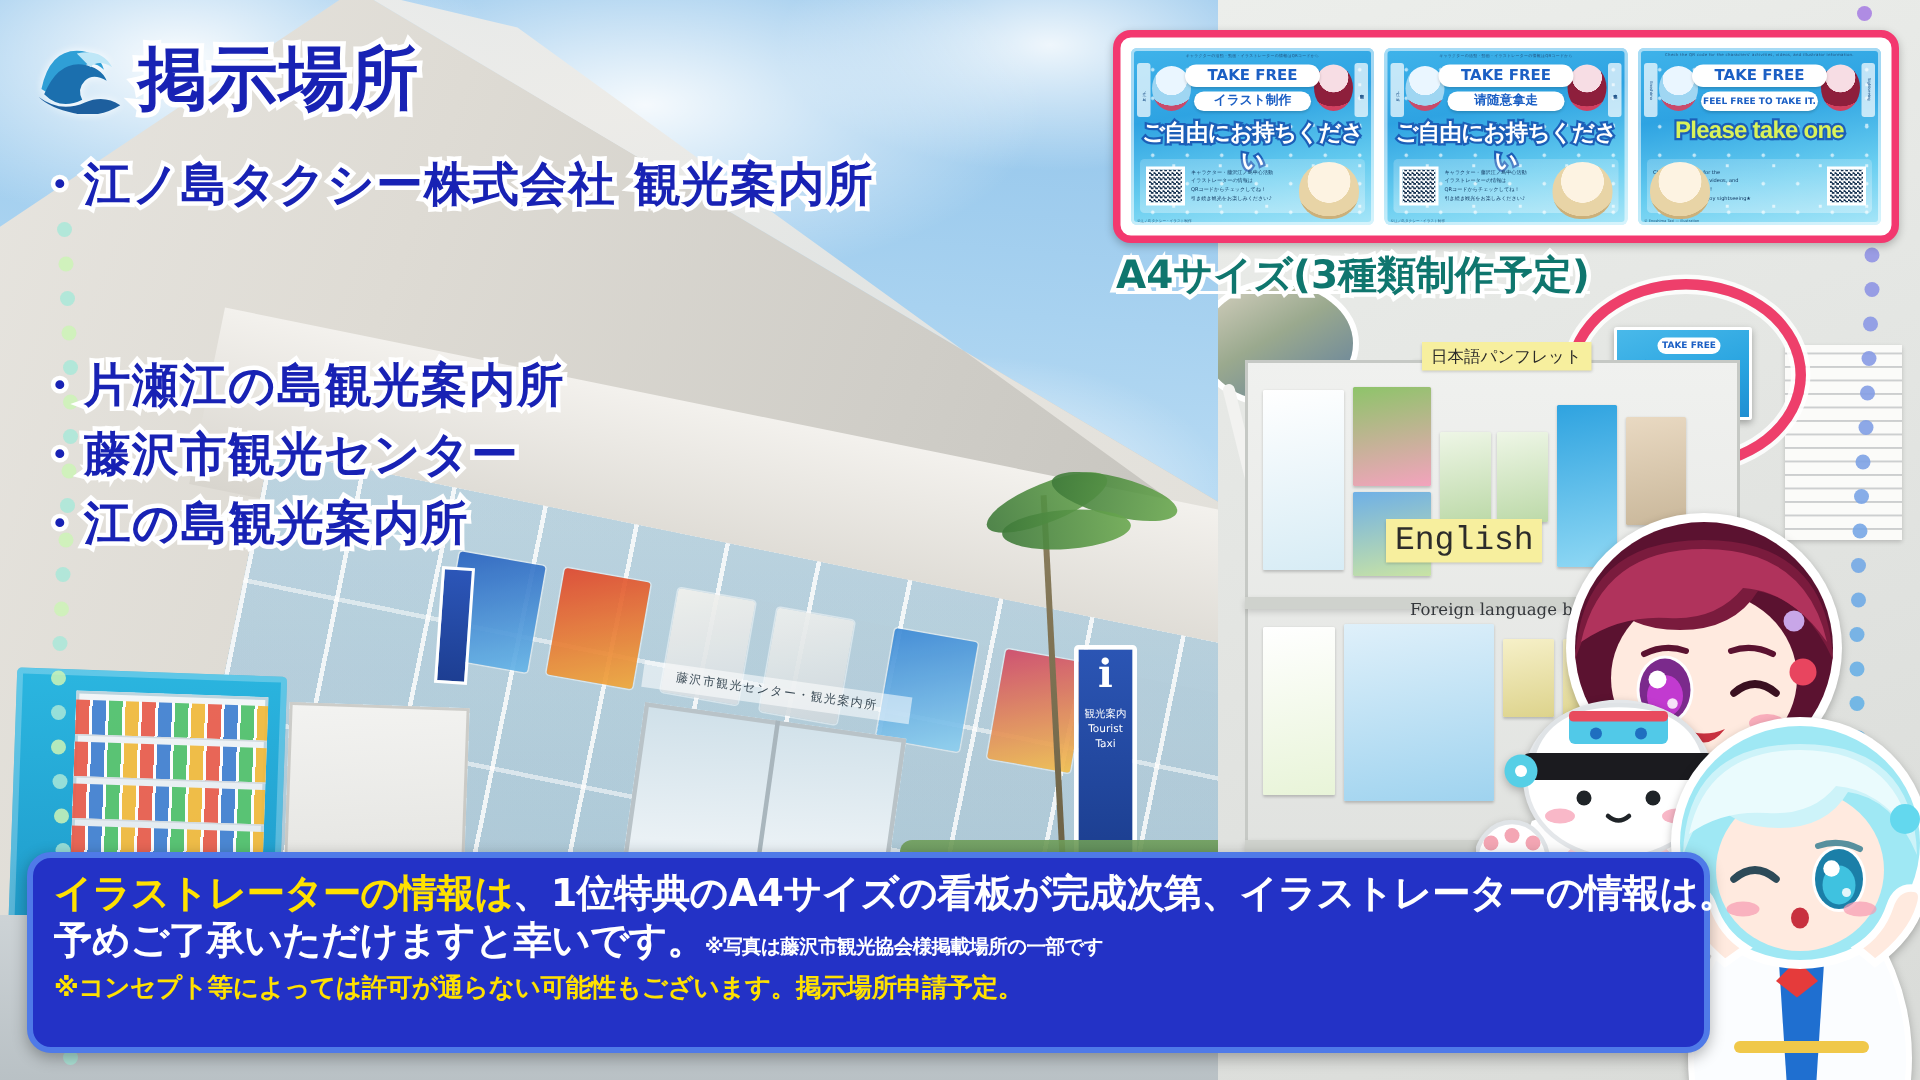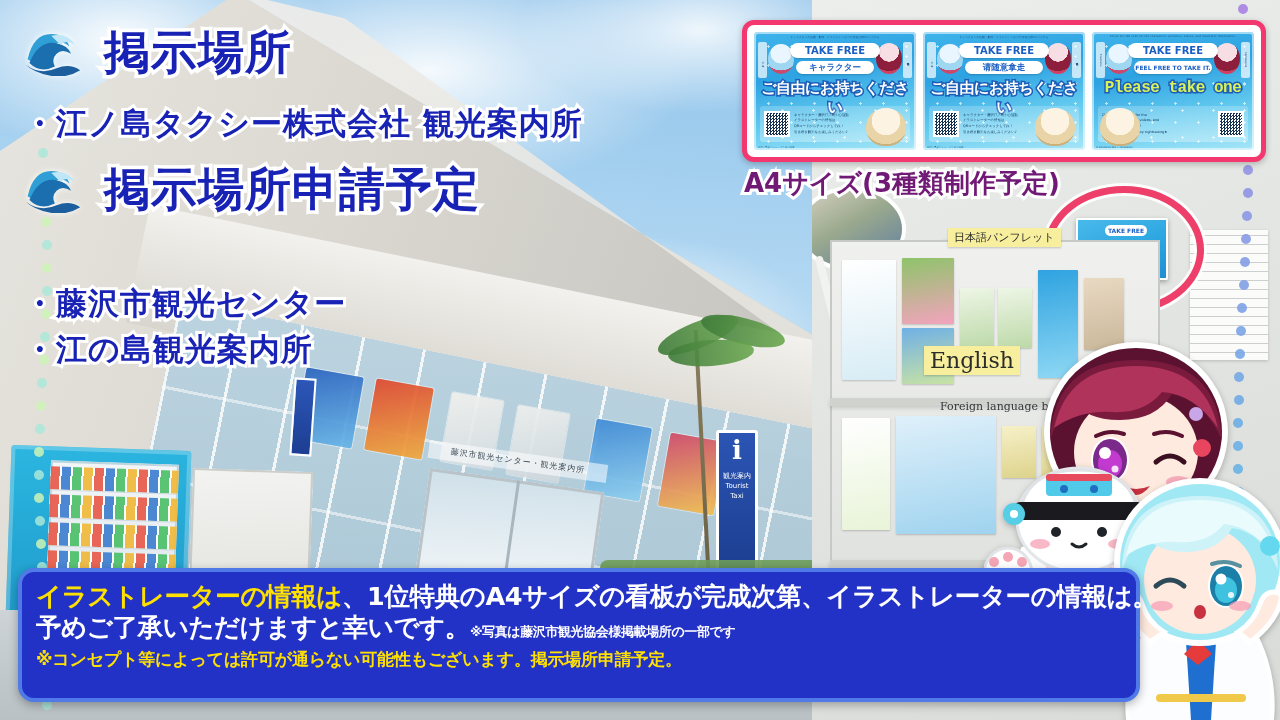--- a/index.html
+++ b/index.html
@@ -122,21 +122,21 @@
   
   .pr-flyer{ position:absolute; left:264px; top:218px; width:92px; height:62px;
     background:linear-gradient(160deg,#49b9ea,#29a4e0 60%,#1f8fd2);
     box-shadow:0 2px 5px rgba(0,0,0,.3); border:2px solid #fff; border-radius:2px; }
   .pr-circle{ position:absolute; left:232px; top:186px; width:160px; height:128px;
     border:7px solid #ee3f6b; border-radius:50%;
     box-shadow:0 0 0 3px rgba(255,255,255,.85), inset 0 0 0 3px rgba(255,255,255,.85); }
 
   
   .jp{ font-family:"DejaVu Sans","Liberation Sans",sans-serif; }
-  .hd{ position:absolute; display:flex; align-items:center; gap:22px; }
+  .hd{ position:absolute; display:flex; align-items:center; gap:10px; }
   .hd-txt{ font-weight:700; color:#1822b4; font-size:46px; line-height:1;
     -webkit-text-stroke:7px #fff; paint-order:stroke fill;
     text-shadow:0 0 2px #fff; letter-spacing:1px; }
   .li{ position:absolute; font-weight:700; color:#1822b4; font-size:31px; line-height:1;
     -webkit-text-stroke:6px #fff; paint-order:stroke fill; letter-spacing:1px; }
 
   
   .wave-ico{ width:58px; height:48px; flex:0 0 auto; filter:drop-shadow(0 0 3px rgba(255,255,255,.9)); }
 
   
@@ -159,21 +159,21 @@
     border-radius:9px; text-align:center; font-weight:700; font-size:10px;
     color:#1b5fc4; line-height:15px; box-shadow:0 1px 2px rgba(0,0,0,.18); }
   .f-pill2{ position:relative; margin:3px auto 0; width:48%; background:#fff;
     border-radius:8px; text-align:center; font-weight:700; font-size:8.5px;
     color:#1b5fc4; line-height:13px; box-shadow:0 1px 2px rgba(0,0,0,.18); }
   .f-pill2.en{ font-size:6px; }
   .f-main{ position:relative; margin-top:5px; text-align:center; font-weight:700;
     font-size:15px; color:#fff; letter-spacing:-.5px;
     -webkit-text-stroke:3px #1c5fb8; paint-order:stroke fill; }
   .f-main.en{ color:#d9f25a; -webkit-text-stroke:3px #1c5fb8;
-    font-family:Liberation Mono, monospace; font-size:16px; }
+    font-family:Liberation Sans, sans-serif; font-size:16px; }
   .f-body{ position:absolute; left:6px; right:6px; bottom:8px; height:36px;
     background:linear-gradient(180deg, rgba(255,255,255,.20), rgba(255,255,255,.32));
     border-radius:3px; display:flex; align-items:center; gap:4px; padding:3px 4px; }
   .f-body .qr{ width:26px; height:26px; flex:0 0 auto; background:
     repeating-conic-gradient(#16314f 0% 25%, #fff 0% 50%); background-size:3px 3px;
     border:2px solid #fff; }
   .f-lines{ flex:1 1 auto; font-size:3.4px; line-height:5.6px; color:#123a63; }
   .f-foot{ position:absolute; left:4px; bottom:1px; font-size:2.4px; color:#16466f; opacity:.85;}
   .f-side{ position:absolute; top:10px; width:9px; height:36px; background:rgba(255,255,255,.7);
     border-radius:2px; font-size:2.6px; color:#1a4e86; writing-mode:vertical-rl;
@@ -185,21 +185,21 @@
   .chibi-a{ left:14px; top:12px; width:26px; height:30px;
     background:radial-gradient(circle at 50% 30%, #eaf6ff 0 42%, #9fd6f2 43% 70%, #c94a6a 71% 100%); }
   .chibi-b{ right:14px; top:11px; width:26px; height:31px;
     background:radial-gradient(circle at 50% 28%, #f7dde4 0 38%, #8e1f3c 39% 74%, #d14060 75% 100%); }
   .chibi-c{ position:absolute; right:10px; bottom:4px; width:40px; height:38px;
     border-radius:50% 50% 46% 46%;
     background:radial-gradient(circle at 50% 34%, #fdf3e2 0 44%, #e8d4a6 45% 72%, #cbb07a 73% 100%); }
   .chibi-c.left{ left:8px; right:auto; }
 
   .a4cap{ position:absolute; left:744px; top:166px; font-weight:700; font-size:26px;
-    color:#701a75; -webkit-text-stroke:6px #fff; paint-order:stroke fill; letter-spacing:0; }
+    color:#0f766e; -webkit-text-stroke:6px #fff; paint-order:stroke fill; letter-spacing:0;text-decoration:underline; }
 
   
   .char{ position:absolute; }
   .char svg{ display:block; filter:drop-shadow(0 2px 3px rgba(0,0,0,.25)); }
 
   
   .banner{ position:absolute; left:18px; top:568px; width:1122px; height:134px;
     background:#2332c6; border:4px solid #4f7ae8; border-radius:16px;
     padding:9px 14px 6px 14px; box-shadow:0 3px 10px rgba(0,0,0,.3); }
   .bl{ font-weight:700; color:#fff; font-size:25.5px; line-height:31px;
@@ -317,21 +317,21 @@
 
       <div class="pr-broch" style="left:12px;top:178px;width:48px;height:112px;background:linear-gradient(170deg,#ffffff,#e8f4d8);"></div>
       <div class="pr-broch" style="left:66px;top:176px;width:100px;height:118px;background:linear-gradient(170deg,#dff0fa,#9fd3ef);"></div>
       <div class="pr-broch" style="left:172px;top:186px;width:34px;height:52px;background:linear-gradient(170deg,#f6f0c8,#ddd38c);"></div>
       <div class="pr-broch" style="left:212px;top:186px;width:34px;height:52px;background:linear-gradient(170deg,#f6f0c8,#ddd38c);"></div>
       <div class="pr-broch" style="left:254px;top:174px;width:38px;height:96px;background:linear-gradient(170deg,#2fa3e0,#bfe6f7);"></div>
 
       <div class="pr-label" style="left:118px;top:-12px;">
         <span>日本語パンフレット</span>
       </div>
-      <div class="pr-label pr-label-en" style="left:94px;top:106px;">English</div>
+      <div class="pr-label pr-label-en" style="left:94px;top:106px;font-family:Liberation Mono, monospace;">English</div>
       <div style="position:absolute;left:110px;top:160px;font-size:11px;color:#33363a;font-family:'DejaVu Serif',serif;">Foreign language broc</div>
     </div>
 
     <div class="dots" id="dotsR" style="left:426px;top:4px;">
         <i style="background: rgb(168, 130, 226); opacity: 0.9; margin-left: 0px;"></i>
         <i style="background: rgb(165, 132, 226); opacity: 0.9; margin-left: 1.23702px;"></i>
         <i style="background: rgb(161, 135, 226); opacity: 0.9; margin-left: 2.39713px;"></i>
         <i style="background: rgb(158, 137, 227); opacity: 0.9; margin-left: 3.40819px;"></i>
         <i style="background: rgb(155, 140, 227); opacity: 0.9; margin-left: 4.20735px;"></i>
         <i style="background: rgb(152, 142, 227); opacity: 0.9; margin-left: 4.74492px;"></i>
@@ -487,42 +487,34 @@
       <path d="M4 34 q6 -28 26 -28 q16 0 20 14 q-8 -8 -16 -2 q-8 6 -4 18 q-12 8 -26 -2Z" fill="#2f9fd6"></path>
       <path d="M6 38 q10 -24 28 -22 q14 2 18 12 q-10 -6 -16 0 q-6 6 -2 14 q-16 8 -28 -4Z" fill="#1b6fae"></path>
       <path d="M30 8 q18 -4 26 10 q-10 -6 -16 0Z" fill="#bfe7f7"></path>
       <path d="M2 40 q16 12 34 4 q14 -6 26 2 q-16 10 -34 6 q-18 -4 -26 -12Z" fill="#1d5f9e"></path>
     </svg>
     <span class="hd-txt jp">掲示場所</span>
   </div>
 
   <div class="li jp" style="left:24px;top:108px;">・江ノ島タクシー株式会社  観光案内所</div>
 
-  <div class="hd" style="left:24px;top:165px;">
-    <svg class="wave-ico" viewBox="0 0 64 52" aria-hidden="true">
-      <path d="M4 34 q6 -28 26 -28 q16 0 20 14 q-8 -8 -16 -2 q-8 6 -4 18 q-12 8 -26 -2Z" fill="#2f9fd6"></path>
-      <path d="M6 38 q10 -24 28 -22 q14 2 18 12 q-10 -6 -16 0 q-6 6 -2 14 q-16 8 -28 -4Z" fill="#1b6fae"></path>
-      <path d="M30 8 q18 -4 26 10 q-10 -6 -16 0Z" fill="#bfe7f7"></path>
-      <path d="M2 40 q16 12 34 4 q14 -6 26 2 q-16 10 -34 6 q-18 -4 -26 -12Z" fill="#1d5f9e"></path>
-    </svg>
-    <span class="hd-txt jp">掲示場所申請予定</span>
-  </div>
-
+
+  <div class="li jp" style="left:24px;top:242px;">・片瀬江の島観光案内所</div>
   <div class="li jp" style="left:24px;top:288px;">・藤沢市観光センター</div>
   <div class="li jp" style="left:24px;top:334px;">・江の島観光案内所</div>
 
   <div class="flyer-panel" id="flyerPanel">
       <div class="flyer">
         <div class="f-top">キャラクターの活動・動画・イラストレーターの情報はQRコードから</div>
         <div class="f-side l">江ノ島</div>
         <div class="f-side r">観光応援中</div>
         <div class="chibi chibi-a"></div>
         <div class="chibi chibi-b"></div>
         <div class="f-pill">TAKE FREE</div>
-        <div class="f-pill2">キャラクター</div>
+        <div class="f-pill2">イラスト制作</div>
         <div class="f-main">ご自由にお持ちください</div>
         <div class="f-body">
           <div class="qr"></div>
           <div class="f-lines">
             <div>キャラクター・藤沢江ノ島中心活動</div>
             <div>イラストレーターの情報は</div>
             <div>QRコードからチェックしてね！</div>
             <div>引き続き観光をお楽しみください♪</div>
           </div>
         </div>

